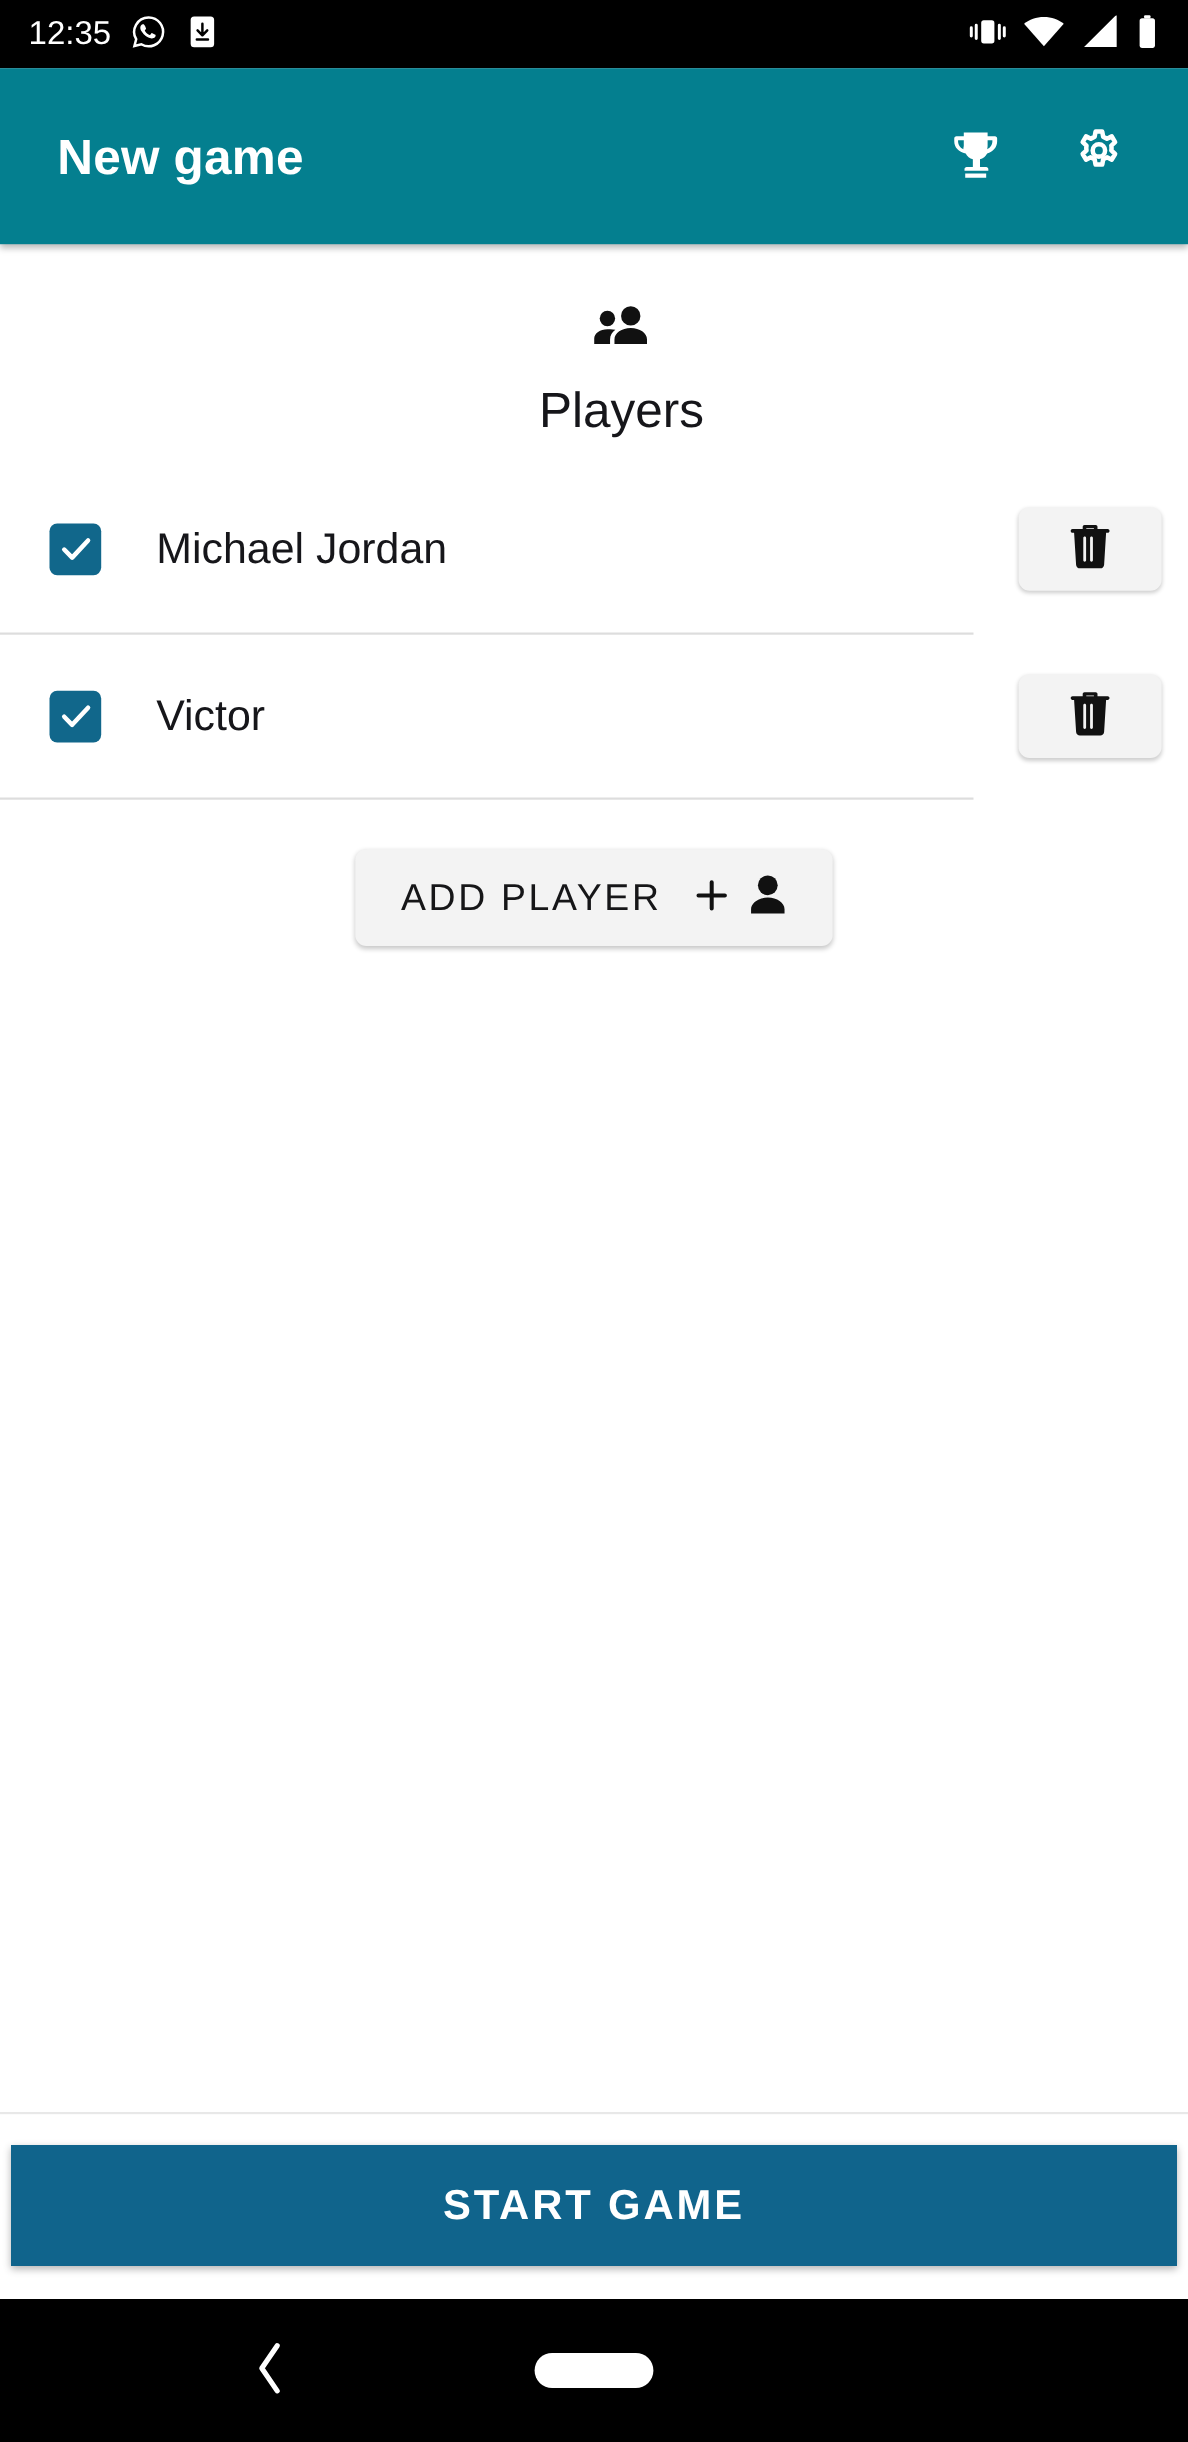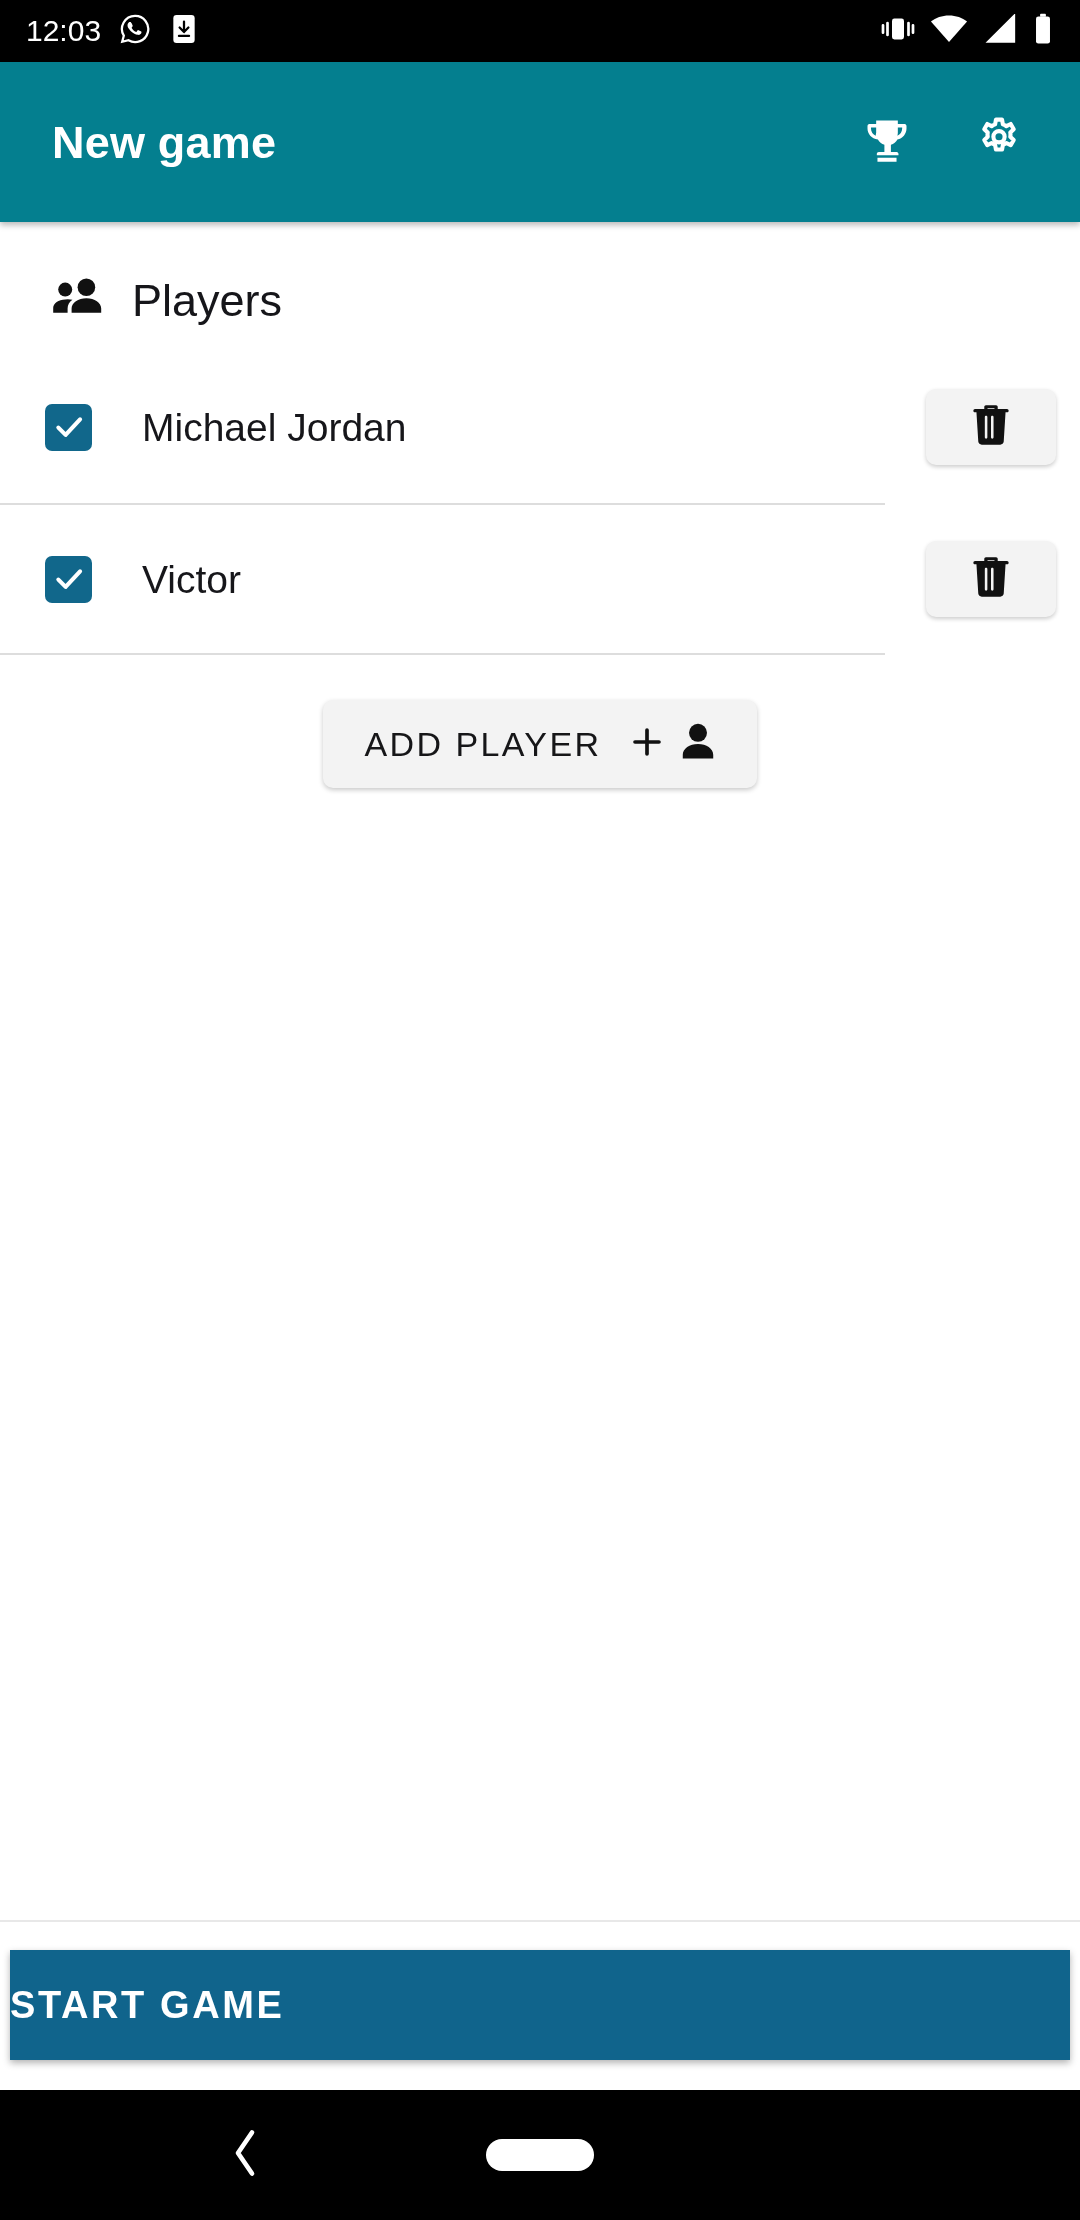--- a/index.html
+++ b/index.html
@@ -94,20 +94,21 @@
     padding: 0 0 0 0;
     position: relative;
     overflow: hidden;
   }
 
   .section-header {
     display: flex;
     align-items: center;
     gap: 26px;
     padding: 55px 0 0 50px;
+    flex-direction: column;
   }
   .section-title {
     font-size: 45px;
     font-weight: 400;
     color: #16161a;
     line-height: 1;
   }
 
   .section-subtitle {
     font-size: 37px;
@@ -210,20 +211,21 @@
     background: #ffffff;
     border-top: 2px solid #e8e8e8;
     padding: 28px 10px 30px 10px;
   }
   .start-btn {
     width: 100%;
     height: 110px;
     background: #10648c;
     display: flex;
     align-items: center;
+    justify-content: center;
     box-shadow: 0 3px 7px rgba(0,0,0,0.30);
   }
   .start-label {
     color: #ffffff;
     font-size: 38px;
     font-weight: 700;
     letter-spacing: 2.6px;
     line-height: 1;
   }
 
@@ -256,21 +258,21 @@
     border-radius: 16px;
   }
 </style>
 </head>
 <body>
 
 <div id="screen">
 
   <div class="status-bar">
     <div class="status-left">
-      <span class="status-clock">12:03</span>
+      <span class="status-clock">12:35</span>
       <span class="sicon">
         <svg width="32" height="32" viewBox="0 0 24 24">
           <path fill="none" stroke="#fff" stroke-width="1.7" d="M12 2.2a9.8 9.8 0 0 0-8.4 14.8L2.4 21.6l4.7-1.2A9.8 9.8 0 1 0 12 2.2Z"></path>
           <path fill="#fff" d="M9.1 7.3c-.2-.5-.4-.5-.6-.5h-.5c-.2 0-.5.1-.7.4-.3.3-.9.9-.9 2.1s.9 2.4 1.1 2.6c.1.2 1.8 2.9 4.4 3.9 2.2.8 2.6.7 3.1.6.5-.1 1.5-.6 1.7-1.2.2-.6.2-1.1.1-1.2-.1-.1-.2-.2-.5-.3l-1.7-.8c-.2-.1-.4-.1-.6.1l-.8 1c-.1.2-.3.2-.5.1-.2-.1-1-.4-1.9-1.2-.7-.6-1.2-1.4-1.3-1.6-.1-.2 0-.4.1-.5l.4-.5c.1-.2.2-.3.3-.5 0-.2 0-.4-.1-.5l-.6-1.5Z"></path>
         </svg>
       </span>
       <span class="sicon">
         <svg width="30" height="32" viewBox="0 0 20 24">
           <rect x="2" y="1.5" width="16" height="21" rx="2.4" fill="#fff"></rect>
           <path d="M10 6.4v7.6M6.7 10.9 10 14.3l3.3-3.4M6.2 17.2h7.6" stroke="#000" stroke-width="1.7" fill="none" stroke-linecap="round" stroke-linejoin="round"></path>

